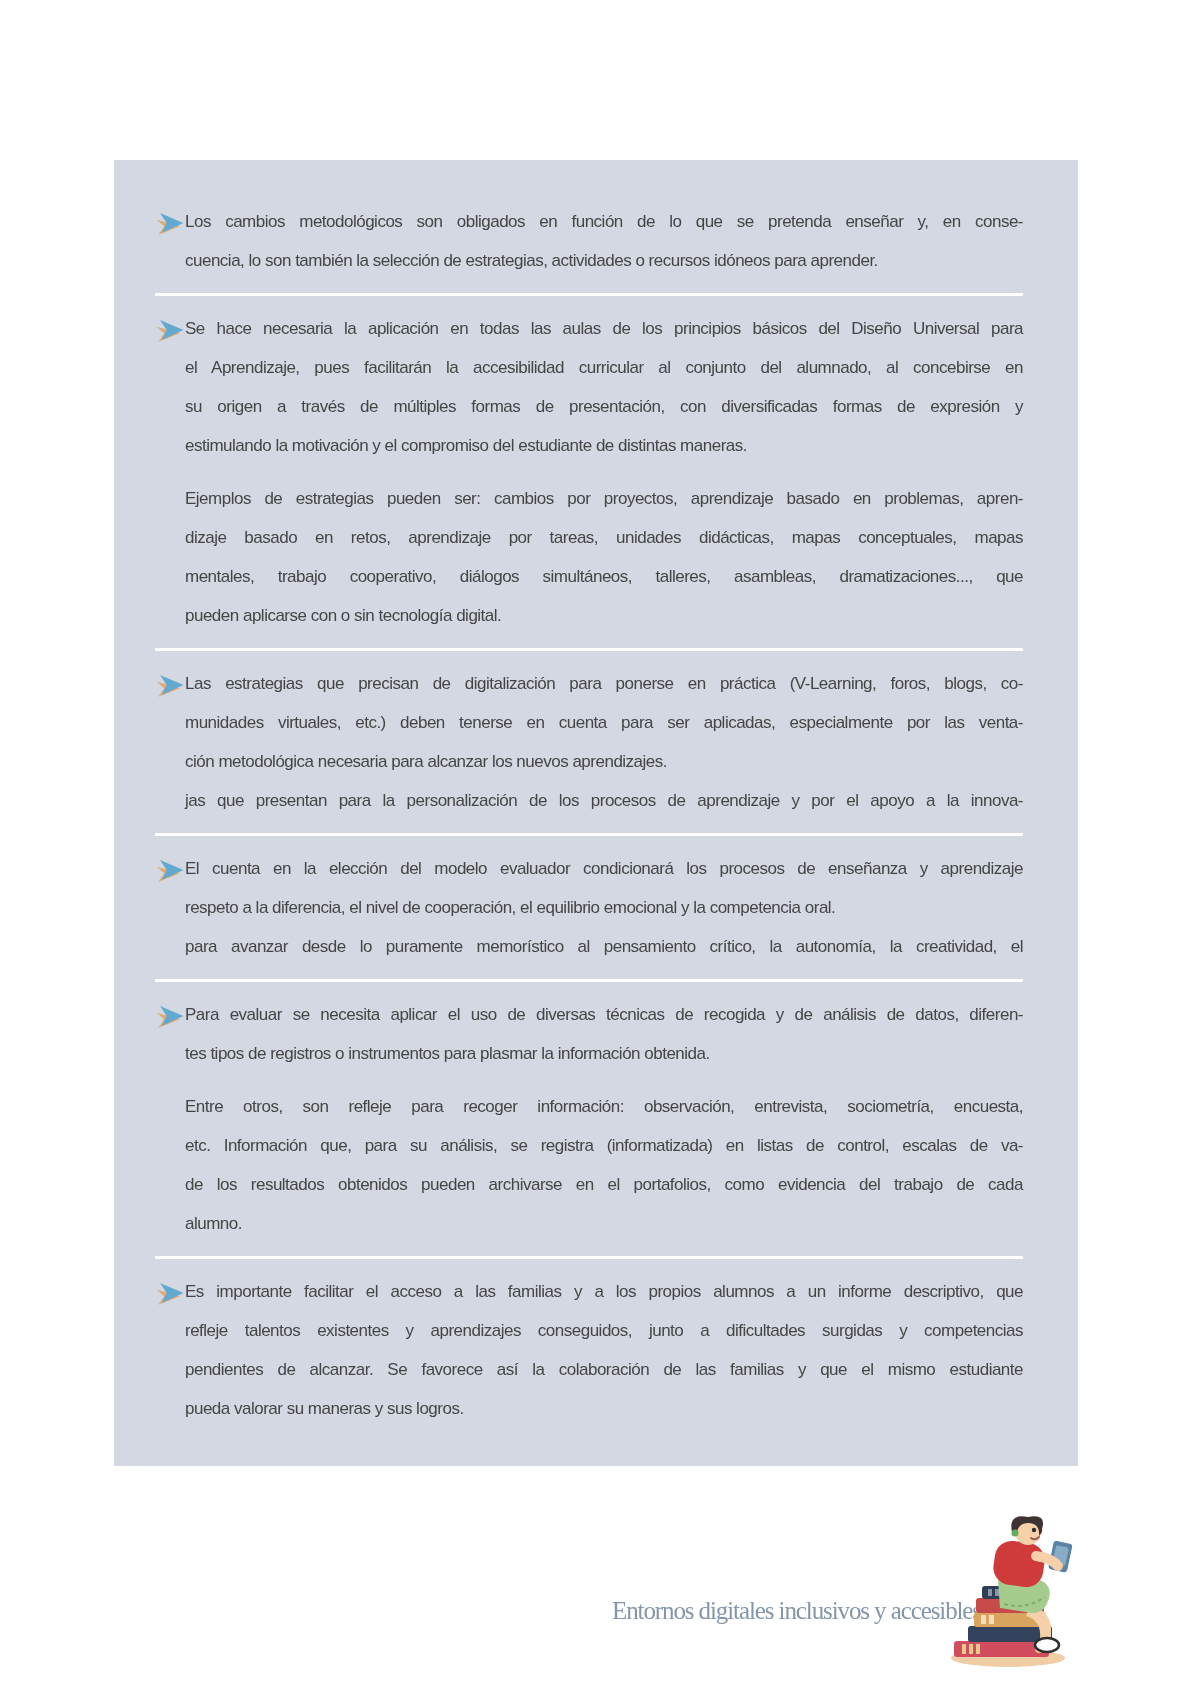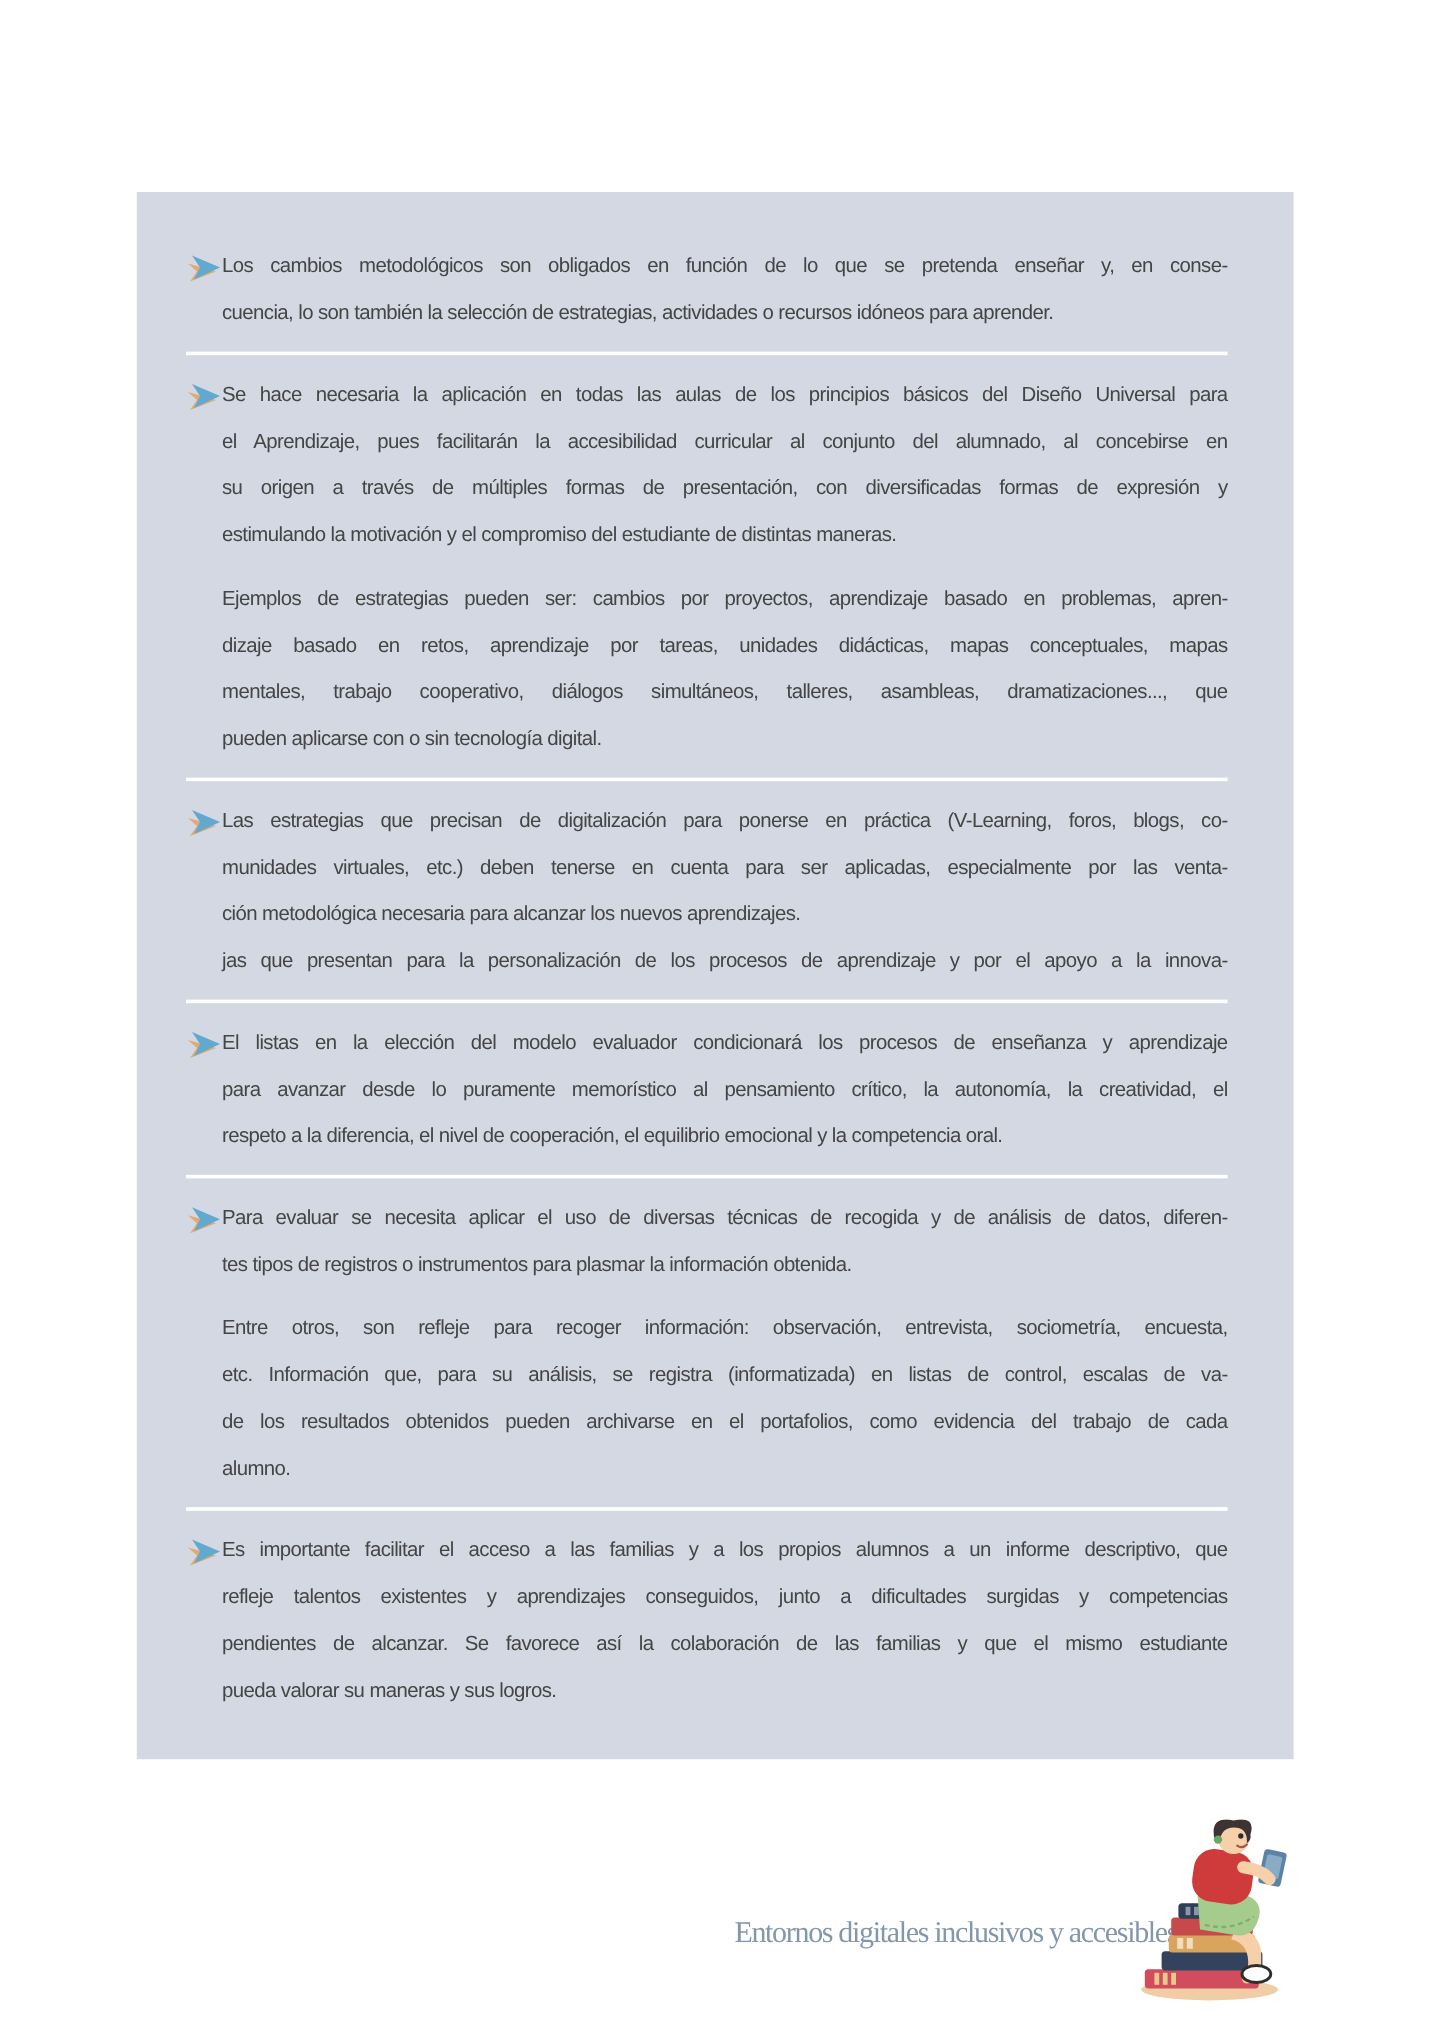--- a/index.html
+++ b/index.html
@@ -91,23 +91,23 @@
           </div>
         </div>
         <div class="divider"></div>
         <div class="section">
   <svg class="bullet-icon" width="30" height="26" viewBox="0 0 36 30" aria-hidden="true">
     <polygon points="2,11 30,19 4,29 11,19" fill="var(--bullet_tan,#e2aa70)"></polygon>
     <polygon points="6,3 34,15 8,27 14,15" fill="var(--bullet_blue,#62a9cf)"></polygon>
   </svg>
 <div class="text-col">
             <div class="block">
-              <div class="line">El listas en la elección del modelo evaluador condicionará los procesos de enseñanza y aprendizaje</div>
+              <div class="line">El cuenta en la elección del modelo evaluador condicionará los procesos de enseñanza y aprendizaje</div>
+              <div class="line last">respeto a la diferencia, el nivel de cooperación, el equilibrio emocional y la competencia oral.</div>
               <div class="line">para avanzar desde lo puramente memorístico al pensamiento crítico, la autonomía, la creatividad, el</div>
-              <div class="line last">respeto a la diferencia, el nivel de cooperación, el equilibrio emocional y la competencia oral.</div>
             </div>
           </div>
         </div>
         <div class="divider"></div>
         <div class="section">
   <svg class="bullet-icon" width="30" height="26" viewBox="0 0 36 30" aria-hidden="true">
     <polygon points="2,11 30,19 4,29 11,19" fill="var(--bullet_tan,#e2aa70)"></polygon>
     <polygon points="6,3 34,15 8,27 14,15" fill="var(--bullet_blue,#62a9cf)"></polygon>
   </svg>
 <div class="text-col">

